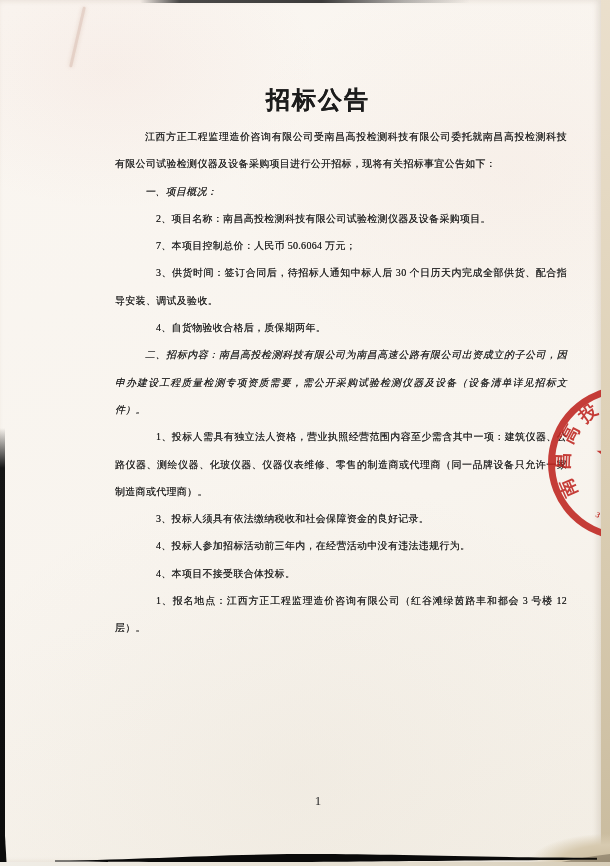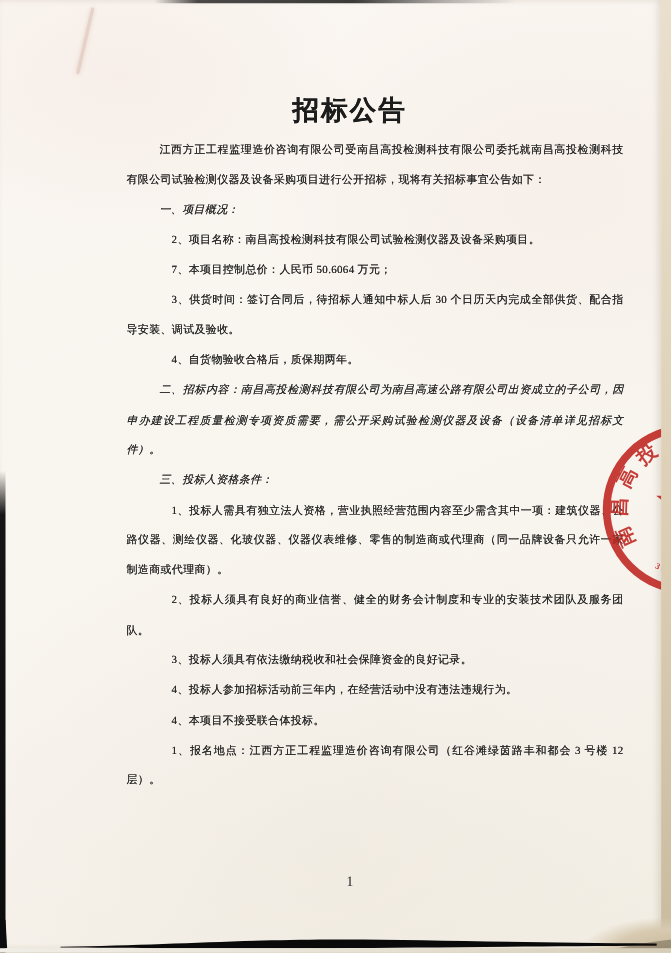--- a/index.html
+++ b/index.html
@@ -76,23 +76,21 @@
   <div class="doc-title">招标公告</div>
 
   <div class="doc-body">
       <p class="para first">江西方正工程监理造价咨询有限公司受南昌高投检测科技有限公司委托就南昌高投检测科技有限公司试验检测仪器及设备采购项目进行公开招标，现将有关招标事宜公告如下：</p>
       <p class="para section">一、项目概况：</p>
       <p class="para item">2、项目名称：南昌高投检测科技有限公司试验检测仪器及设备采购项目。</p>
       <p class="para item">7、本项目控制总价：人民币 50.6064 万元；</p>
       <p class="para item">3、供货时间：签订合同后，待招标人通知中标人后 30 个日历天内完成全部供货、配合指导安装、调试及验收。</p>
       <p class="para item">4、自货物验收合格后，质保期两年。</p>
       <p class="para section">二、招标内容：南昌高投检测科技有限公司为南昌高速公路有限公司出资成立的子公司，因申办建设工程质量检测专项资质需要，需公开采购试验检测仪器及设备（设备清单详见招标文件）。</p>
-      <p class="para section">三、投标人资格条件：</p>
       <p class="para item">1、投标人需具有独立法人资格，营业执照经营范围内容至少需含其中一项：建筑仪器、公路仪器、测绘仪器、化玻仪器、仪器仪表维修、零售的制造商或代理商（同一品牌设备只允许一家制造商或代理商）。</p>
-      <p class="para item">2、投标人须具有良好的商业信誉、健全的财务会计制度和专业的安装技术团队及服务团队。</p>
       <p class="para item">3、投标人须具有依法缴纳税收和社会保障资金的良好记录。</p>
       <p class="para item">4、投标人参加招标活动前三年内，在经营活动中没有违法违规行为。</p>
       <p class="para item">4、本项目不接受联合体投标。</p>
       <p class="para item">1、报名地点：江西方正工程监理造价咨询有限公司（红谷滩绿茵路丰和都会 3 号楼 12 层）。</p>
     </div>
 
   <div class="page-number">1</div>
 
   <svg class="seal" viewBox="0 0 170 170">
     <circle cx="85" cy="85" r="73.5" fill="none" stroke="var(--seal-color,#bf241f)" stroke-width="7"></circle>

